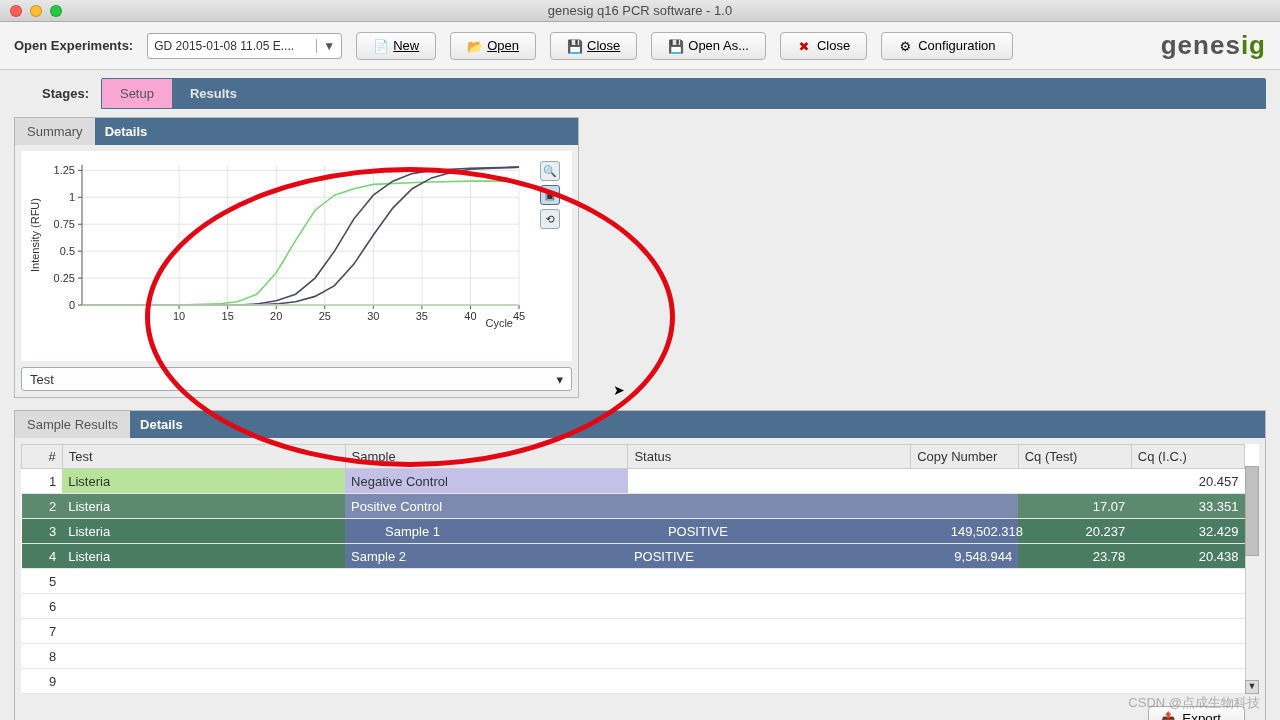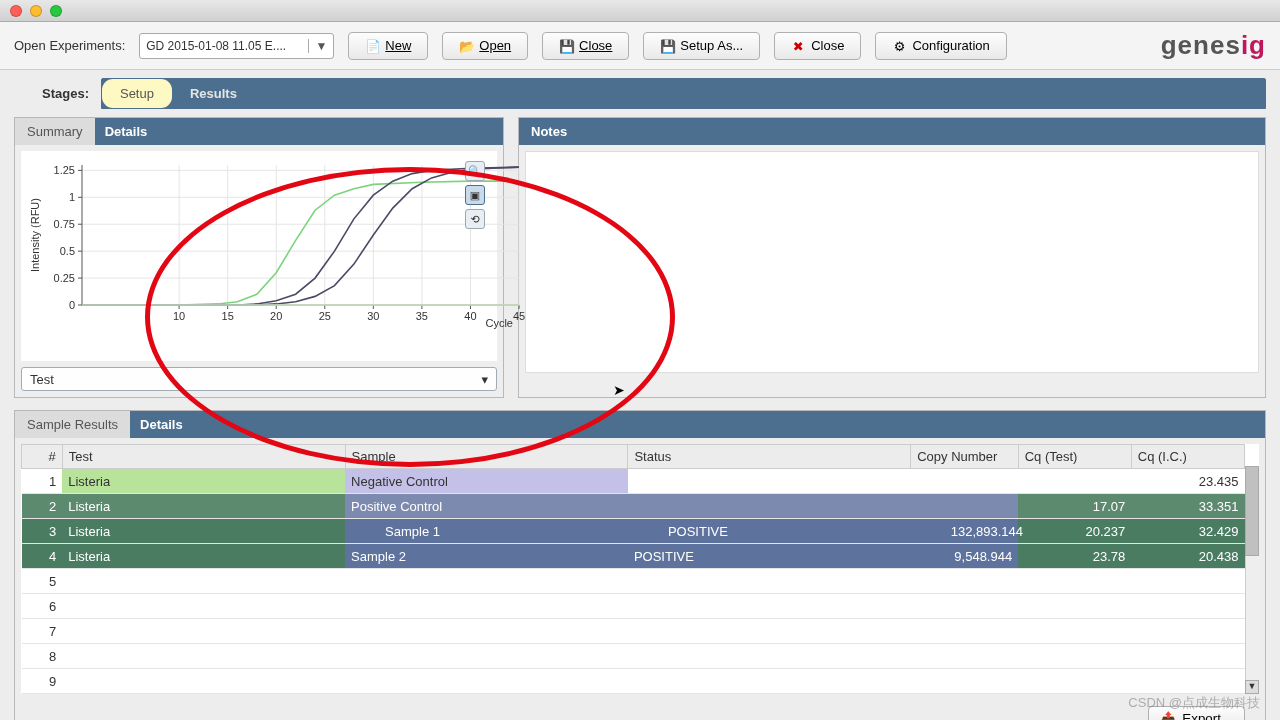--- a/index.html
+++ b/index.html
@@ -9,47 +9,47 @@
   .titlebar { height: 22px; background: linear-gradient(#e8e8e8, #d0d0d0); display: flex; align-items: center; position: relative; border-bottom: 1px solid #aaa; }
   .traffic-lights { display: flex; gap: 8px; padding-left: 10px; }
   .light { width: 12px; height: 12px; border-radius: 50%; border: 0.5px solid rgba(0,0,0,.2); }
   .light.red { background: #ff5f57; }
   .light.yellow { background: #febc2e; }
   .light.green { background: #28c840; }
   .title-text { position: absolute; left: 0; right: 0; text-align: center; font-size: 13px; color: #4a4a4a; pointer-events: none; }
   
   
   .toolbar { background: #f4f4f4; border-bottom: 1px solid #ccc; padding: 8px 14px; display: flex; align-items: center; gap: 14px; }
-  .open-label { font-weight: normal; }
+  .open-label { font-weight: bold; }
   .experiment-select { width: 195px; height: 26px; border: 1px solid #aaa; border-radius: 3px; background: #fff; display: flex; align-items: center; padding: 0 6px; justify-content: space-between; font-size: 12px; }
   .dropdown-arrow { border-left: 1px solid #aaa; padding-left: 6px; color: #555; }
   .tb-btn { height: 28px; padding: 0 16px; border: 1px solid #b0b0b0; border-radius: 4px; background: linear-gradient(#fdfdfd,#e9e9e9); font-size: 13px; display: flex; align-items: center; gap: 6px; cursor: pointer; }
   .tb-btn span.u { text-decoration: underline; }
   .ico { width: 14px; height: 14px; display: inline-block; }
   .logo { margin-left: auto; font-size: 26px; font-weight: 600; letter-spacing: 1px; }
   .logo .g1 { color: #555; }
-  .logo .g2 { color: #be185d; }
+  .logo .g2 { color: #4d7c0f; }
   
   
   .main { padding: 8px 14px; }
   .stages-row { display: flex; align-items: stretch; }
   .stages-label { font-weight: bold; padding: 8px 12px 6px 0; margin-left: 28px; }
   .tabbar { display: flex; flex: 1; background: #4d6f8f; border: 1px solid #4d6f8f; border-radius: 2px 2px 0 0; }
   .tab { padding: 7px 18px; color: #e5e5e5; font-size: 13px; cursor: pointer; }
-  .tab.inactive { background: #fef9c3; color: #555; border-radius: 11px; }
+  .tab.inactive { background: #f9a8d4; color: #555; }
   .tab.active { font-weight: bold; }
   
   .panel-row { display: flex; gap: 14px; margin-top: 0; }
   .panel { border: 1px solid #b8b8b8; background: #eee; }
   .panel-header { background: #4d6f8f; color: #fff; padding: 6px 12px; display: flex; gap: 0; font-size: 13px; }
   .panel-header .ptab { padding: 0 12px 0 0; margin-right: 10px; cursor: pointer; }
   .panel-header .ptab.inactive { background: #dcdcdc; color: #555; padding: 6px 12px; margin: -6px 10px -6px -12px; }
   .panel-header .ptab.active { font-weight: bold; }
   
-  .chart-panel { width: 490px; }
+  .chart-panel { width: 565px; }
   .notes-panel { flex: 1; }
   .chart-body { padding: 8px 10px 8px 6px; position: relative; background: #fff; margin: 6px; height: 210px; }
   .notes-body { background: #fff; margin: 6px; height: 222px; border: 1px solid #ddd; }
   
   .chart-svg-wrap { position: relative; width: 100%; height: 170px; }
   .chart-tools { position: absolute; right: 2px; top: 2px; display: flex; flex-direction: column; gap: 4px; }
   .chart-tool { width: 20px; height: 20px; border: 1px solid #9aa; background: #e8eef4; border-radius: 3px; text-align: center; font-size: 11px; line-height: 18px; cursor: pointer; }
   .chart-tool.sel { border-color: #4d6f8f; background: #c9daea; }
   
   .chart-select { margin: 4px 6px 6px 6px; border: 1px solid #9facb5; border-radius: 3px; height: 24px; display: flex; align-items: center; padding: 0 8px; background: #fefefe; justify-content: space-between; font-size: 13px; }
@@ -86,20 +86,21 @@
 </style>
 </head>
 <body>
 
 <div class="titlebar">
   <div class="traffic-lights">
     <div class="light red"></div>
     <div class="light yellow"></div>
     <div class="light green"></div>
   </div>
+  <div class="title-text">genesig q16 PCR software - 1.0</div>
 </div>
 
 <div class="toolbar">
   <span class="open-label">Open Experiments:</span>
   <div class="experiment-select">
     <span>GD 2015-01-08 11.05 E....</span>
     <span class="dropdown-arrow">▼</span>
   </div>
   <button class="tb-btn">
       <span class="ico">📄</span>
@@ -108,21 +109,21 @@
   <button class="tb-btn">
       <span class="ico">📂</span>
       <span class="u">Open</span>
     </button>
   <button class="tb-btn">
       <span class="ico">💾</span>
       <span class="u">Close</span>
     </button>
   <button class="tb-btn">
       <span class="ico">💾</span>
-      <span>Setup As...</span>
+      <span>Open As...</span>
     </button>
   <button class="tb-btn">
       <span class="ico" style="color:#c00">✖</span>
       <span>Close</span>
     </button>
   <button class="tb-btn">
       <span class="ico">⚙</span>
       <span>Configuration</span>
     </button>
   <div class="logo"><span class="g1">genes</span><span class="g2">ig</span></div>
@@ -204,26 +205,20 @@
             <div class="chart-tool">⟲</div>
           </div>
         </div>
       </div>
       <div class="chart-select">
         <span>Test</span>
         <span>▾</span>
       </div>
     </div>
 
-    <div class="panel notes-panel">
-      <div class="panel-header">
-          <span class="ptab active" style="margin:0;padding:0">Notes</span>
-        </div>
-      <div class="notes-body"></div>
-    </div>
   </div>
 
   <div class="results-panel">
     <div class="panel-header">
       <span class="ptab inactive">Sample Results</span>
       <span class="ptab active">Details</span>
     </div>
     <div class="table-wrap">
       <table>
         <colgroup>
@@ -247,37 +242,37 @@
         </tr>
           </thead>
         <tbody id="results-body">
             <tr class="row1">
               <td class="col-num">1</td>
               <td class="c-test">Listeria</td>
               <td class="c-sample">Negative Control</td>
               <td class="c-status"></td>
               <td class="c-copy col-copy"></td>
               <td class="col-cq1"></td>
-              <td class="col-cq2">23.435</td>
+              <td class="col-cq2">20.457</td>
             </tr>
             <tr class="row2">
               <td class="col-num">2</td>
               <td class="c-test">Listeria</td>
               <td class="c-sample">Positive Control</td>
               <td class="c-status"></td>
               <td class="c-copy col-copy"></td>
               <td class="col-cq1">17.07</td>
               <td class="col-cq2">33.351</td>
             </tr>
             <tr class="row3">
               <td class="col-num">3</td>
               <td class="c-test">Listeria</td>
               <td class="c-sample">Sample 1</td>
               <td class="c-status">POSITIVE</td>
-              <td class="c-copy col-copy">132,893.144</td>
+              <td class="c-copy col-copy">149,502.318</td>
               <td class="col-cq1">20.237</td>
               <td class="col-cq2">32.429</td>
             </tr>
             <tr class="row4">
               <td class="col-num">4</td>
               <td class="c-test">Listeria</td>
               <td class="c-sample">Sample 2</td>
               <td class="c-status">POSITIVE</td>
               <td class="c-copy col-copy">9,548.944</td>
               <td class="col-cq1">23.78</td>

